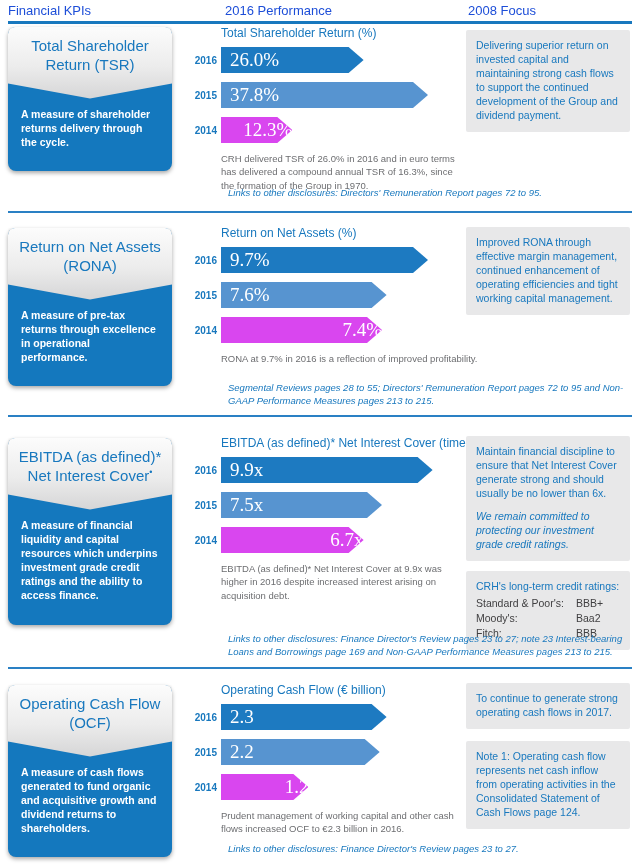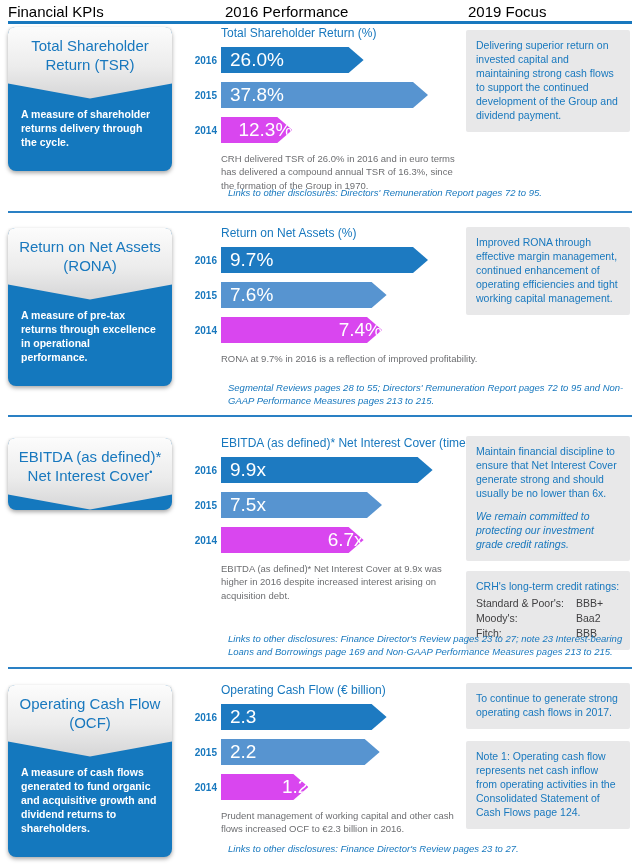--- a/index.html
+++ b/index.html
@@ -1,21 +1,21 @@
 <!DOCTYPE html>
 <html><head>
 <meta charset="utf-8">
 <style>
   * { margin:0; padding:0; box-sizing:border-box; }
   body { background:#ffffff; font-family:"Liberation Sans", sans-serif; }
   .page { width:640px; height:864px; background:#fff; padding:0 8px; overflow:hidden; }
 
   
   .hdr { display:flex; padding-top:3px; border-bottom:3px solid #1878be; height:24px; }
-  .hdr span { font-size:15px; color:#000000; }
+  .hdr span { font-size:13px; color:#1d4ed8; }
   .hdr .c1 { width:217px; }
   .hdr .c2 { width:243px; }
   .hdr .c3 { flex:1; }
 
   
   .section { display:flex; position:relative; border-bottom:2px solid #2a80c4; }
   .section.last { border-bottom:none; }
   .s1 { height:189px; } .s2 { height:204px; } .s3 { height:252px; } .s4 { height:190px; }
 
   .col-kpi { width:164px; flex:none; }
@@ -29,21 +29,21 @@
              clip-path:polygon(0 0,100% 0,100% calc(100% - 15px),50% 100%,0 calc(100% - 15px));
              filter:drop-shadow(0 2px 2px rgba(0,0,0,.28)); }
   .kpi-title { font-size:15px; line-height:1.25; color:#1878be; }
   .kpi-title sup { font-size:9px; }
   .kpi-body { padding:8px 13px 22px; color:#ffffff; font-size:10.5px; font-weight:bold; line-height:1.35; }
 
   
   .chart-title { font-size:12px; color:#1878be; margin-left:33px; margin-bottom:7px; white-space:nowrap; }
   .bar-row { display:flex; align-items:center; height:26px; margin-bottom:9px; }
   .bar-year { width:29px; margin-right:4px; text-align:right; font-size:10px; font-weight:bold; color:#1878be; flex:none; }
-  .bar-track { width:230px; height:26px; flex:none; }
+  .bar-track { width:230px; height:26px; flex:none;font-family:Liberation Serif, serif; }
   .bar { height:26px; display:flex; align-items:center; padding-left:9px; color:#fff; font-size:19px;
          clip-path:polygon(0 0,calc(100% - 15px) 0,100% 50%,calc(100% - 15px) 100%,0 100%); }
   .shade-a { background:#1d7ac1; }
   .shade-b { background:#5794d0; }
   .shade-c { background:#d946ef;justify-content:flex-end; }
   .commentary { margin-left:33px; width:237px; font-size:9.5px; line-height:1.4; color:#6d6e71; }
   .commentary.nowrap { white-space:nowrap; width:auto; }
   .links { position:absolute; left:220px; right:0; font-size:9.5px; font-style:italic; color:#1878be; line-height:1.35; }
   .s1 .links { bottom:11px; } .s2 .links { bottom:7px; } .s3 .links { bottom:8px; } .s4 .links { bottom:3px; }
 
@@ -62,21 +62,21 @@
   .s4 .kpi-box { margin-top:16px; } .s4 .col-chart { padding-top:14px; } .s4 .focus-1 { margin-top:14px; } .s4 .focus-2 { margin-top:12px; }
 </style>
 </head>
 <body>
 
 <div class="page">
 
   <div class="hdr">
     <span class="c1">Financial KPIs</span>
     <span class="c2">2016 Performance</span>
-    <span class="c3">2019 Focus</span>
+    <span class="c3">2008 Focus</span>
   </div>
 
   <div class="section s1">
     <div class="col-kpi">
       <div class="kpi-box">
         <div class="kpi-cap">
           <div class="kpi-title">Total Shareholder Return (TSR)</div>
         </div>
         <div class="kpi-body">A measure of shareholder returns delivery through the cycle.</div>
       </div>
@@ -161,20 +161,21 @@
     </div>
     <div class="links">Segmental Reviews pages 28 to 55; Directors' Remuneration Report pages 72 to 95 and Non-GAAP Performance Measures pages 213 to 215.</div>
   </div>
 
   <div class="section s3">
     <div class="col-kpi">
       <div class="kpi-box">
         <div class="kpi-cap">
           <div class="kpi-title"><span>EBITDA (as defined)*</span><br><span>Net Interest Cover</span><sup>•</sup></div>
         </div>
+        <div class="kpi-body">A measure of financial liquidity and capital resources which underpins investment grade credit ratings and the ability to access finance.</div>
       </div>
     </div>
     <div class="col-chart">
       <div class="chart-title">EBITDA (as defined)* Net Interest Cover (times)</div>
       <div class="bar-row">
         <span class="bar-year">2016</span>
         <div class="bar-track">
           <div class="bar shade-a" style="width: 92%;">
             <span>9.9x</span>
           </div>

